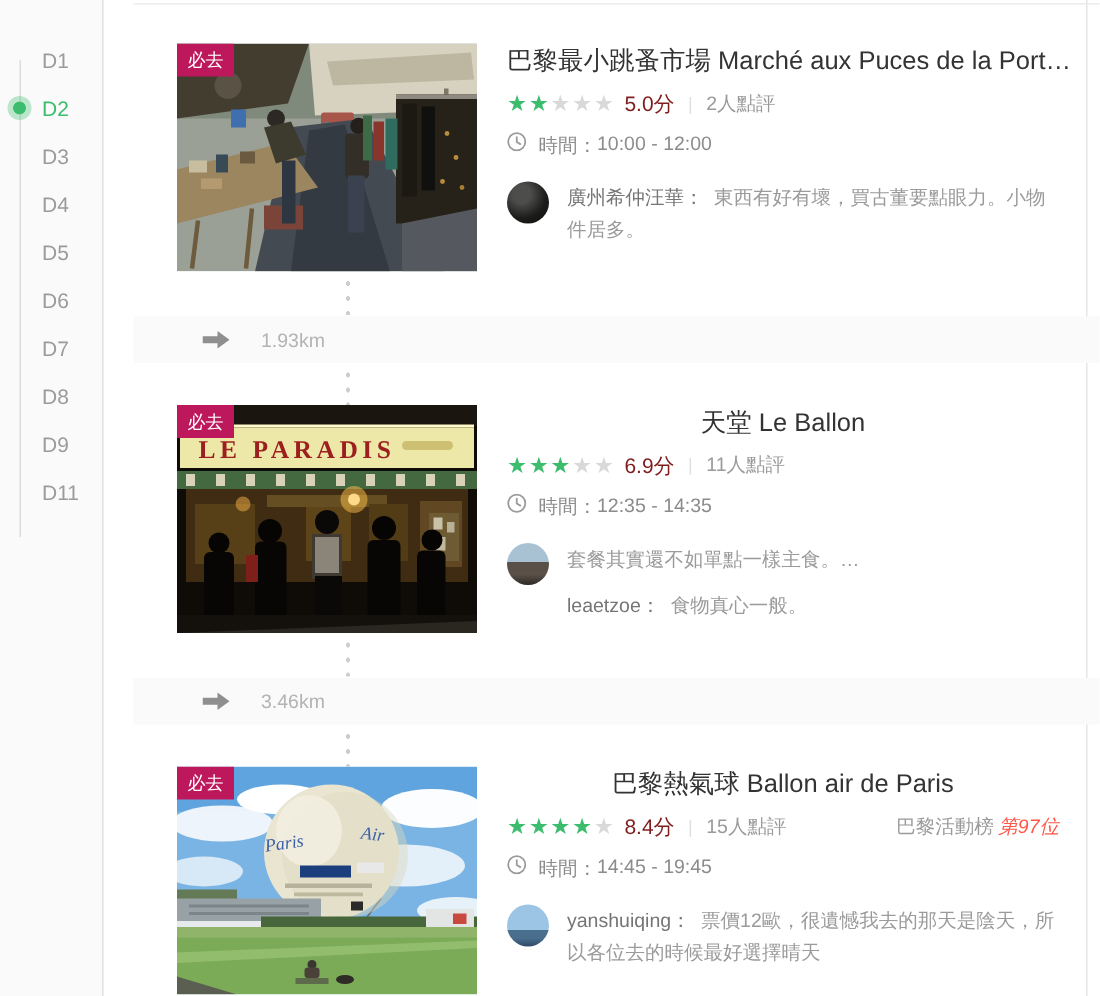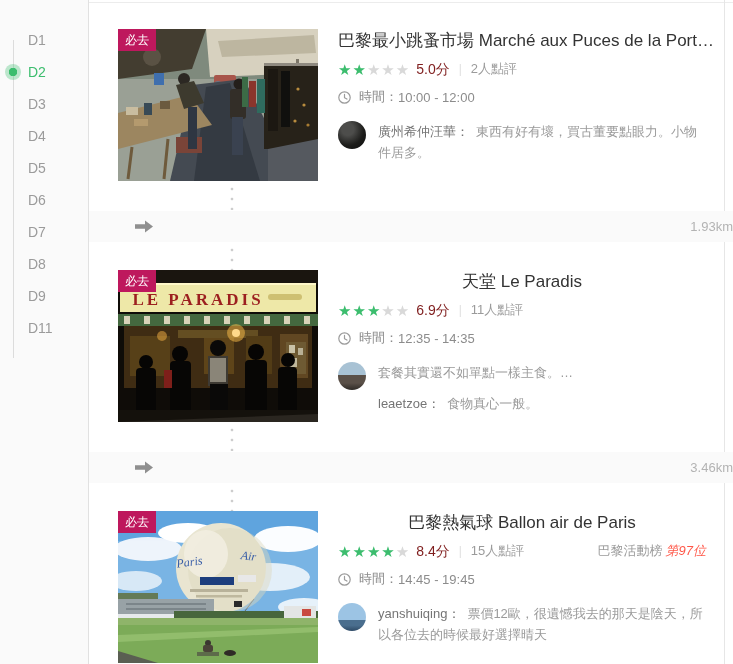--- a/index.html
+++ b/index.html
@@ -6,21 +6,21 @@
   html,body { margin:0; padding:0; }
   body {
     width:733px; height:664px; overflow:hidden; position:relative;
     background:#ffffff;
     font-family:"Liberation Sans","DejaVu Sans",sans-serif;
     -webkit-font-smoothing:antialiased;
   }
 
   
   .sidebar {
-    position:absolute; left:0; top:0; width:89px; height:664px;
+    position:absolute; left:0; top:0; width:69px; height:664px;
     background:#fafafa; border-right:1px solid #e1e1e1;
   }
   .timeline-line { position:absolute; left:13px; top:40px; width:1px; height:318px; background:#dcdcdc; }
   .days { position:absolute; top:24px; left:0; right:0; }
   .day { position:relative; height:32px; display:flex; align-items:center; padding-left:28px;
          font-size:14px; color:#9b9b9b; cursor:pointer; }
   .day.active { color:#3cbd6e; }
   .day-dot {
     position:absolute; left:5px; top:50%; margin-top:-8px; width:16px; height:16px; border-radius:50%;
     background:radial-gradient(circle, #3cbd6e 0 4px, rgba(60,189,110,0.33) 4.5px 8px);
@@ -46,21 +46,21 @@
 
   .rating-row { margin-top:10px; display:flex; align-items:center; font-size:13px; line-height:16px; }
   .stars-filled { color:#3cbd6e; font-size:15px; letter-spacing:1px; line-height:1; }
   .stars-empty  { color:#d9d9d9; font-size:15px; letter-spacing:1px; line-height:1; }
   .score { color:#7f1d1d; font-size:14px; margin-left:6px; }
   .sep { color:#e0e0e0; margin:0 9px; font-size:12px; }
   .count { color:#9b9b9b; cursor:pointer; }
   .rank { margin-left:auto; color:#9b9b9b; white-space:nowrap; }
   .rank-value { color:#ff5748; margin-left:3px;font-style:italic; }
 
-  .time-row { margin-top:11px; display:flex; align-items:center; font-size:13px; color:#8c8c8c; }
+  .time-row { margin-top:11px; display:flex; font-size:13px; color:#8c8c8c; }
   .clock-icon { width:13px; height:13px; margin-right:8px; flex:none; }
 
   .review { margin-top:15px; display:flex; }
   .avatar { width:28px; height:28px; border-radius:50%; flex:none; }
   .avatar-1 { background:radial-gradient(circle at 35% 30%, #4d4d4b 0 6px, #1c1c1a 60%, #0c0c0c 100%); }
   .avatar-2 { background:linear-gradient(180deg, #a8c2d4 0 45%, #5a5048 45% 75%, #2e2a26 100%); }
   .avatar-3 { background:linear-gradient(180deg, #9cc4e4 0 60%, #4a6e8e 60% 80%, #2e4a66 100%); }
   .review-body { margin-left:12px; font-size:13px; line-height:21px; color:#9b9b9b; width:328px; }
   .review-body p { margin:0; }
   .review-body p + p { margin-top:10px; }
@@ -68,21 +68,21 @@
 
   
   .connector { position:relative; height:89px; width:644px; }
   .dots {
     position:absolute; left:141px; width:4px;
     background-image:radial-gradient(circle, #cdcdcd 1.5px, rgba(0,0,0,0) 1.6px);
     background-size:4px 10px; background-repeat:repeat-y; background-position:center 2px;
   }
   .dots-top { top:1px; height:28px; }
   .dots-bottom { top:62px; height:27px; }
-  .band { position:absolute; top:30px; left:0; width:644px; height:31px; background:#fafafa; display:flex; align-items:center;justify-content:space-between; }
+  .band { position:absolute; top:30px; left:0; width:644px; height:31px; background:#fafafa; display:flex; align-items:center; }
   .arrow-icon { margin-left:46px; width:18px; height:13px; flex:none; }
   .distance { margin-left:21px; font-size:13px; color:#b3b3b3; }
 </style>
 </head>
 <body>
 
 <aside class="sidebar">
   <div class="timeline-line"></div>
   <nav class="days">
     <div class="day">
@@ -253,21 +253,21 @@
           <circle cx="138" cy="82" r="8" fill="#060504"></circle>
             <rect x="127" y="90" width="22" height="62" rx="4" fill="#070605"></rect>
           <circle cx="170" cy="90" r="7" fill="#060504"></circle>
             <rect x="160" y="97" width="19" height="55" rx="4" fill="#070605"></rect>
           <rect y="140" width="200" height="12" fill="#14110c"></rect>
           <polygon points="0,152 200,144 200,152" fill="#2a2620"></polygon>
         </svg>
         <span class="badge">必去</span>
       </div>
       <div class="info">
-        <h2 class="title">天堂 Le Paradis</h2>
+        <h2 class="title">天堂 Le Ballon</h2>
         <div class="rating-row">
           <span class="stars-filled">★★★</span>
           <span class="stars-empty">★★</span>
           <span class="score">6.9分</span>
           <span class="sep">|</span>
           <span class="count">11人點評</span>
         </div>
         <div class="time-row">
           <svg class="clock-icon" viewBox="0 0 13 13">
             <circle cx="6.5" cy="6.5" r="5.7" fill="none" stroke="#9b9b9b" stroke-width="1.2"></circle>

